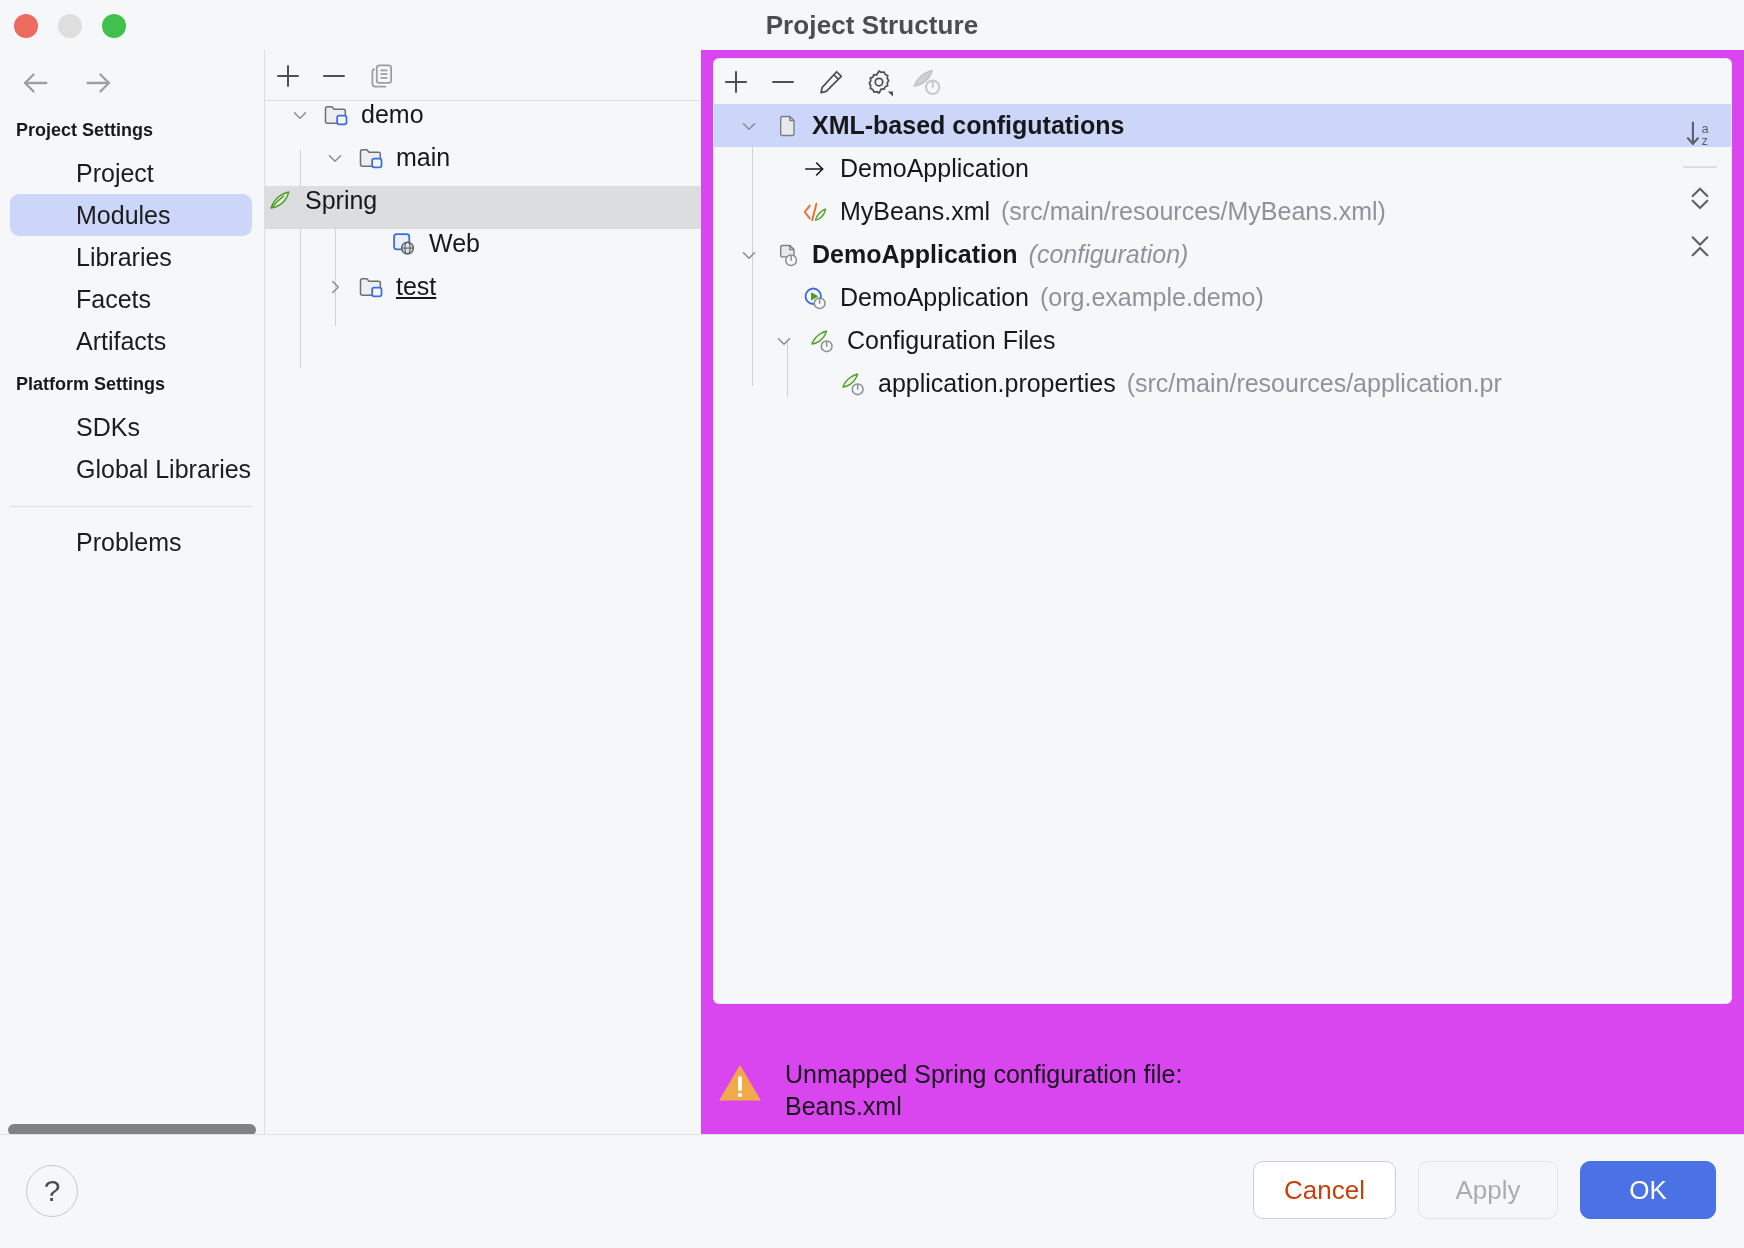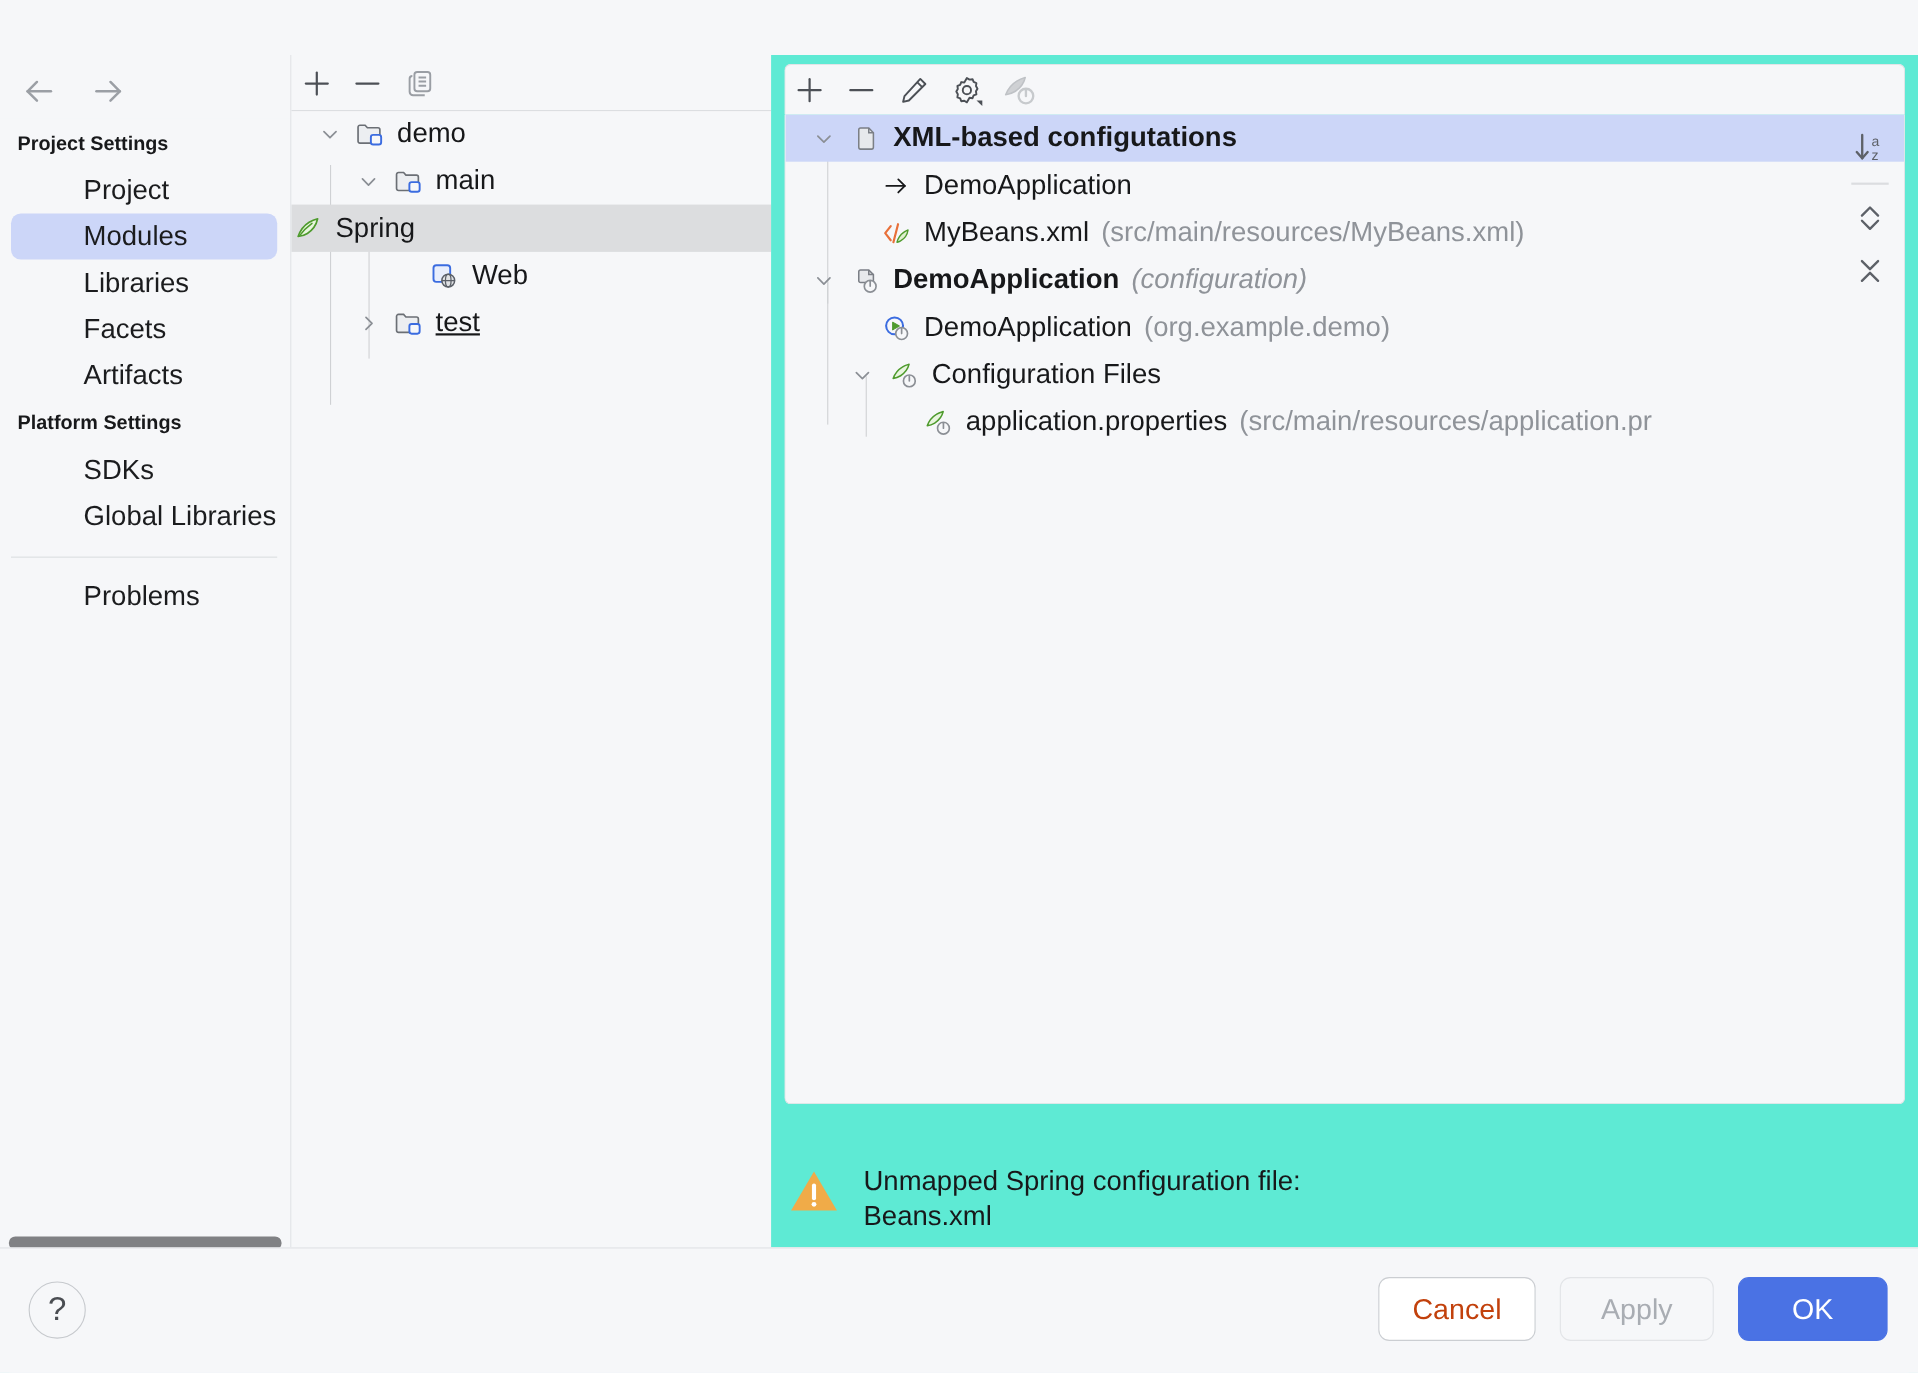--- a/index.html
+++ b/index.html
@@ -72,31 +72,31 @@
   
   .midpanel { position: absolute; top: 50px; left: 265px; width: 436px; bottom: 114px; background: #f6f7f9; }
   .mid-toolbar { position: absolute; top: 0; left: 0; right: 0; height: 50px; }
   .tbtn {
     position: absolute; top: 8px; width: 36px; height: 36px;
     display: flex; align-items: center; justify-content: center;
   }
   .mid-tree { position: absolute; top: 50px; left: 0; right: 0; bottom: 0; }
 
   .trow {
-    position: relative; height: 43px; display: flex; align-items: center;
+    position: relative; height: 43px; display: flex; align-items: flex-start;
     font-size: 25px; color: #17181a; white-space: nowrap;
   }
   .trow.sel-grey { background: #dcdddf; }
   .tw { display: inline-flex; align-items: center; justify-content: center; }
   .chev { width: 30px; height: 30px; flex: 0 0 30px; }
   .ticon { width: 30px; height: 30px; flex: 0 0 30px; margin-right: 10px; }
   .guide { position: absolute; width: 1px; background: #cfd1d4; }
 
   
-  .rightpanel { position: absolute; top: 50px; left: 701px; right: 0; bottom: 114px; background: #5eead4; text-decoration: underline; }
+  .rightpanel { position: absolute; top: 50px; left: 701px; right: 0; bottom: 114px; background: #d946ef; text-decoration: underline; }
   .right-toolbar {
     position: absolute; top: 8px; left: 12px; right: 12px; height: 46px;
     background: #f6f7f9; border: 1px solid #e2e4e7; border-bottom: none;
     border-radius: 6px 6px 0 0;
   }
   .right-body {
     position: absolute; top: 54px; left: 12px; right: 12px; height: 900px;
     background: #f6f7f9; border: 1px solid #e2e4e7; border-top: none;
     border-radius: 0 0 6px 6px; overflow: hidden;
   }
@@ -143,20 +143,28 @@
   }
   .btn.cancel { background: #ffffff; border: 1.5px solid #cbced2; color: #c2410c; }
   .btn.apply  { background: #f6f7f9; border: 1.5px solid #e2e4e7; color: #a9adb3; }
   .btn.ok     { background: #4a72e4; border: 1.5px solid #4a72e4; color: #ffffff; min-width: 136px; }
 </style>
 </head>
 <body>
 
 <div class="window">
 
+  <div class="titlebar">
+    <div class="traffic">
+      <div class="light close"></div>
+      <div class="light min"></div>
+      <div class="light max"></div>
+    </div>
+    <div class="title">Project Structure</div>
+  </div>
 
   <div class="navarrows">
     <span class="navarrow">
       <svg width="34" height="34" viewBox="0 0 24 24" fill="none" stroke="#9b9fa5" stroke-width="1.6" stroke-linecap="round" stroke-linejoin="round">
         <line x1="20" y1="12" x2="5" y2="12"></line>
           <polyline points="11,6 5,12 11,18"></polyline>
       </svg>
     </span>
     <span class="navarrow">
       <svg width="34" height="34" viewBox="0 0 24 24" fill="none" stroke="#9b9fa5" stroke-width="1.6" stroke-linecap="round" stroke-linejoin="round">

